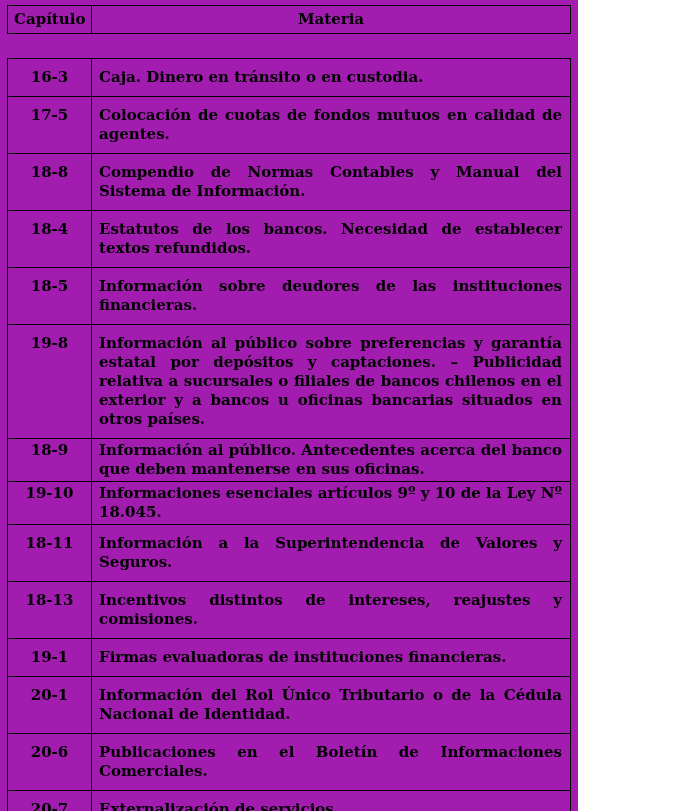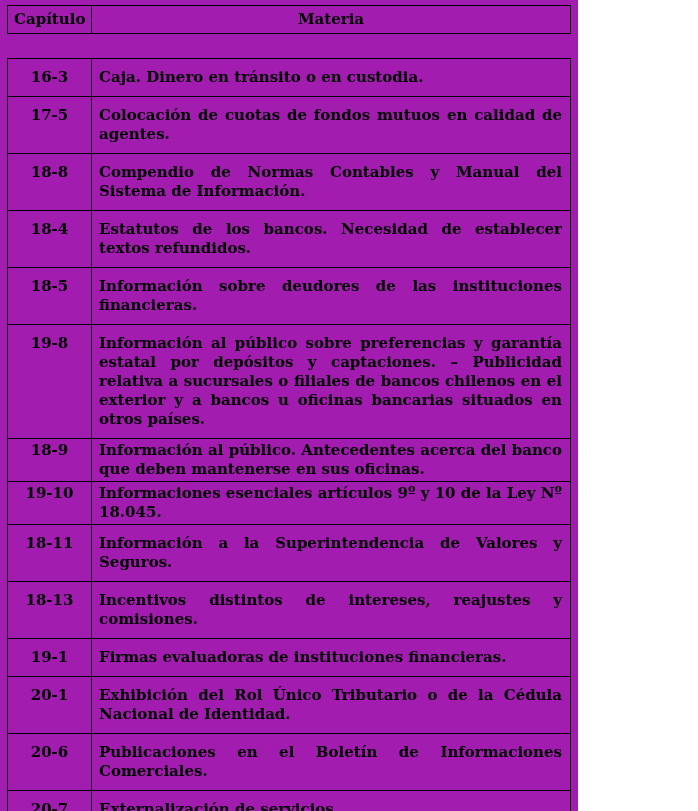--- a/index.html
+++ b/index.html
@@ -125,21 +125,21 @@
         <tr>
     <td class="chapter">18-13</td>
     <td class="materia">Incentivos distintos de intereses, reajustes y comisiones.</td>
   </tr>
         <tr>
     <td class="chapter">19-1</td>
     <td class="materia">Firmas evaluadoras de instituciones financieras.</td>
   </tr>
         <tr>
     <td class="chapter">20-1</td>
-    <td class="materia">Exhibición del Rol Único Tributario o de la Cédula Nacional de Identidad.</td>
+    <td class="materia">Información del Rol Único Tributario o de la Cédula Nacional de Identidad.</td>
   </tr>
         <tr>
     <td class="chapter">20-6</td>
     <td class="materia">Publicaciones en el Boletín de Informaciones Comerciales.</td>
   </tr>
         <tr>
     <td class="chapter">20-7</td>
     <td class="materia">Externalización de servicios.</td>
   </tr>
         <tr class="empty">

